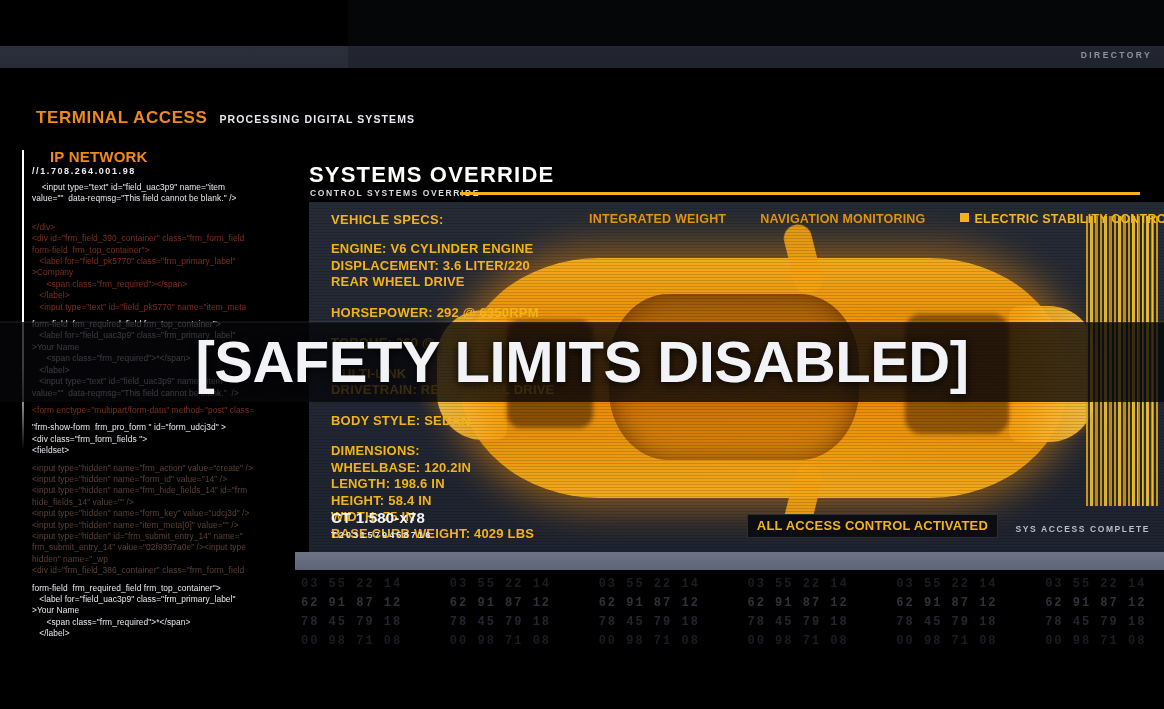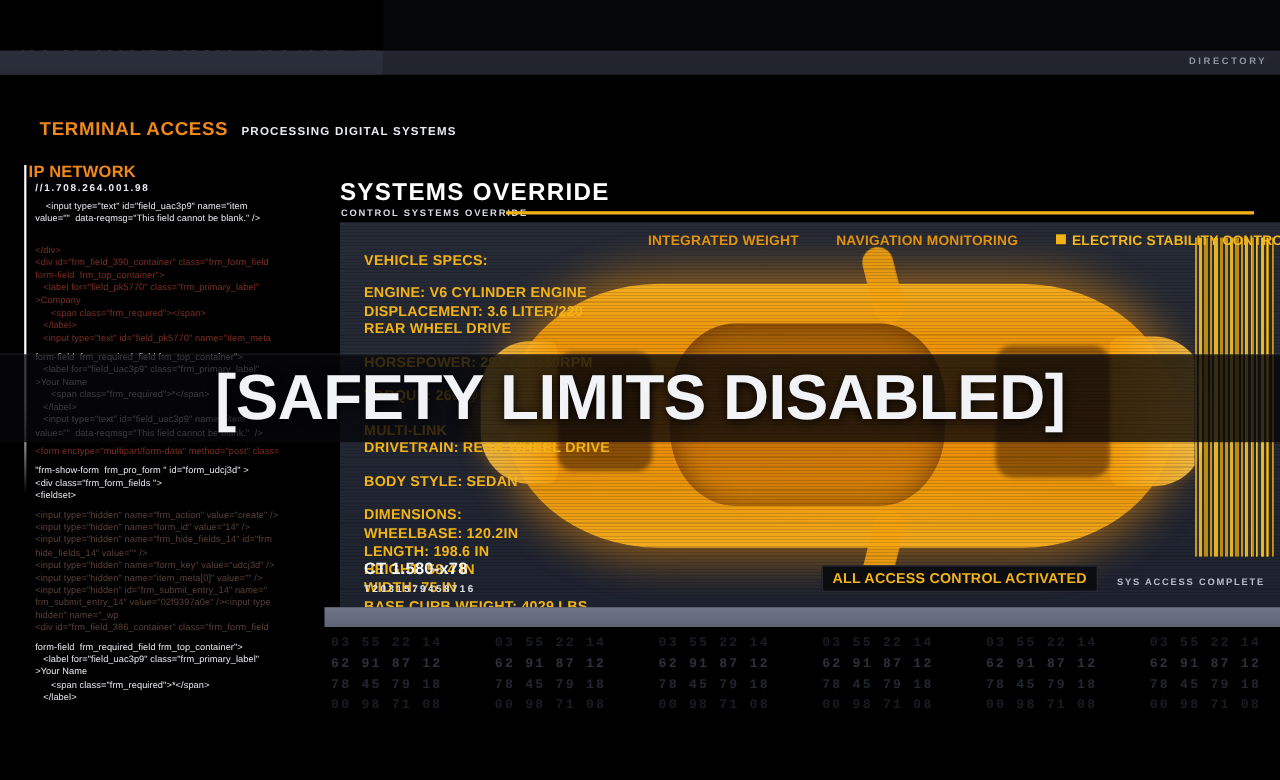--- a/index.html
+++ b/index.html
@@ -76,21 +76,21 @@
     position:absolute; left:22px; top:148px; width:268px; height:512px;
     z-index:10; overflow:hidden;
   }
   .code-rail{
     position:absolute; left:22px; top:150px; width:2px; height:300px;
     background:linear-gradient(180deg,#ffffff 0%, #ffffff 72%, rgba(255,255,255,0) 100%);
     z-index:11;
   }
   .ipnet{
     font-size:15px; font-weight:bold; color:#f0891a; letter-spacing:0.2px;
-    margin-left:4px;
+    margin-left:28px;
   }
   .ipaddr{
     font-size:9px; font-weight:bold; color:#e9ebf0; letter-spacing:1.6px;
     margin-left:10px; margin-top:1px;
   }
   .code-block{
     font-family:"Liberation Sans", sans-serif;
     font-size:8.4px; line-height:11.4px; letter-spacing:0.08px;
     white-space:pre-wrap; word-break:break-word;
     margin-left:10px; margin-top:6px;
@@ -189,21 +189,21 @@
       repeating-linear-gradient(90deg,#d9a017 0 2px, #2a2f3b 2px 4px, #efc02a 4px 7px, #3a2f12 7px 9px, #c99414 9px 12px, #22262f 12px 14px),
       repeating-linear-gradient(180deg, rgba(0,0,0,.35) 0 3px, rgba(255,255,255,.05) 3px 6px);
     opacity:.92;
   }
   .barcode-lines{
     position:absolute; right:10px; top:14px; width:22px; height:290px;
     background:repeating-linear-gradient(90deg,#f0c027 0 1px, transparent 1px 5px);
   }
 
   
-  .specs{ position:absolute; left:22px; top:10px; z-index:4;margin-top:17px; }
+  .specs{ position:absolute; left:22px; top:10px; z-index:4; }
   .spec-head{
     font-size:13px; font-weight:bold; color:#f2b319; letter-spacing:.3px;
   }
   .spec-line{
     font-size:13px; font-weight:bold; color:#f2b319; letter-spacing:.2px;
     line-height:16.5px; white-space:nowrap;
   }
   .blk-gap{ height:14px; }
 
   .feat-row{

